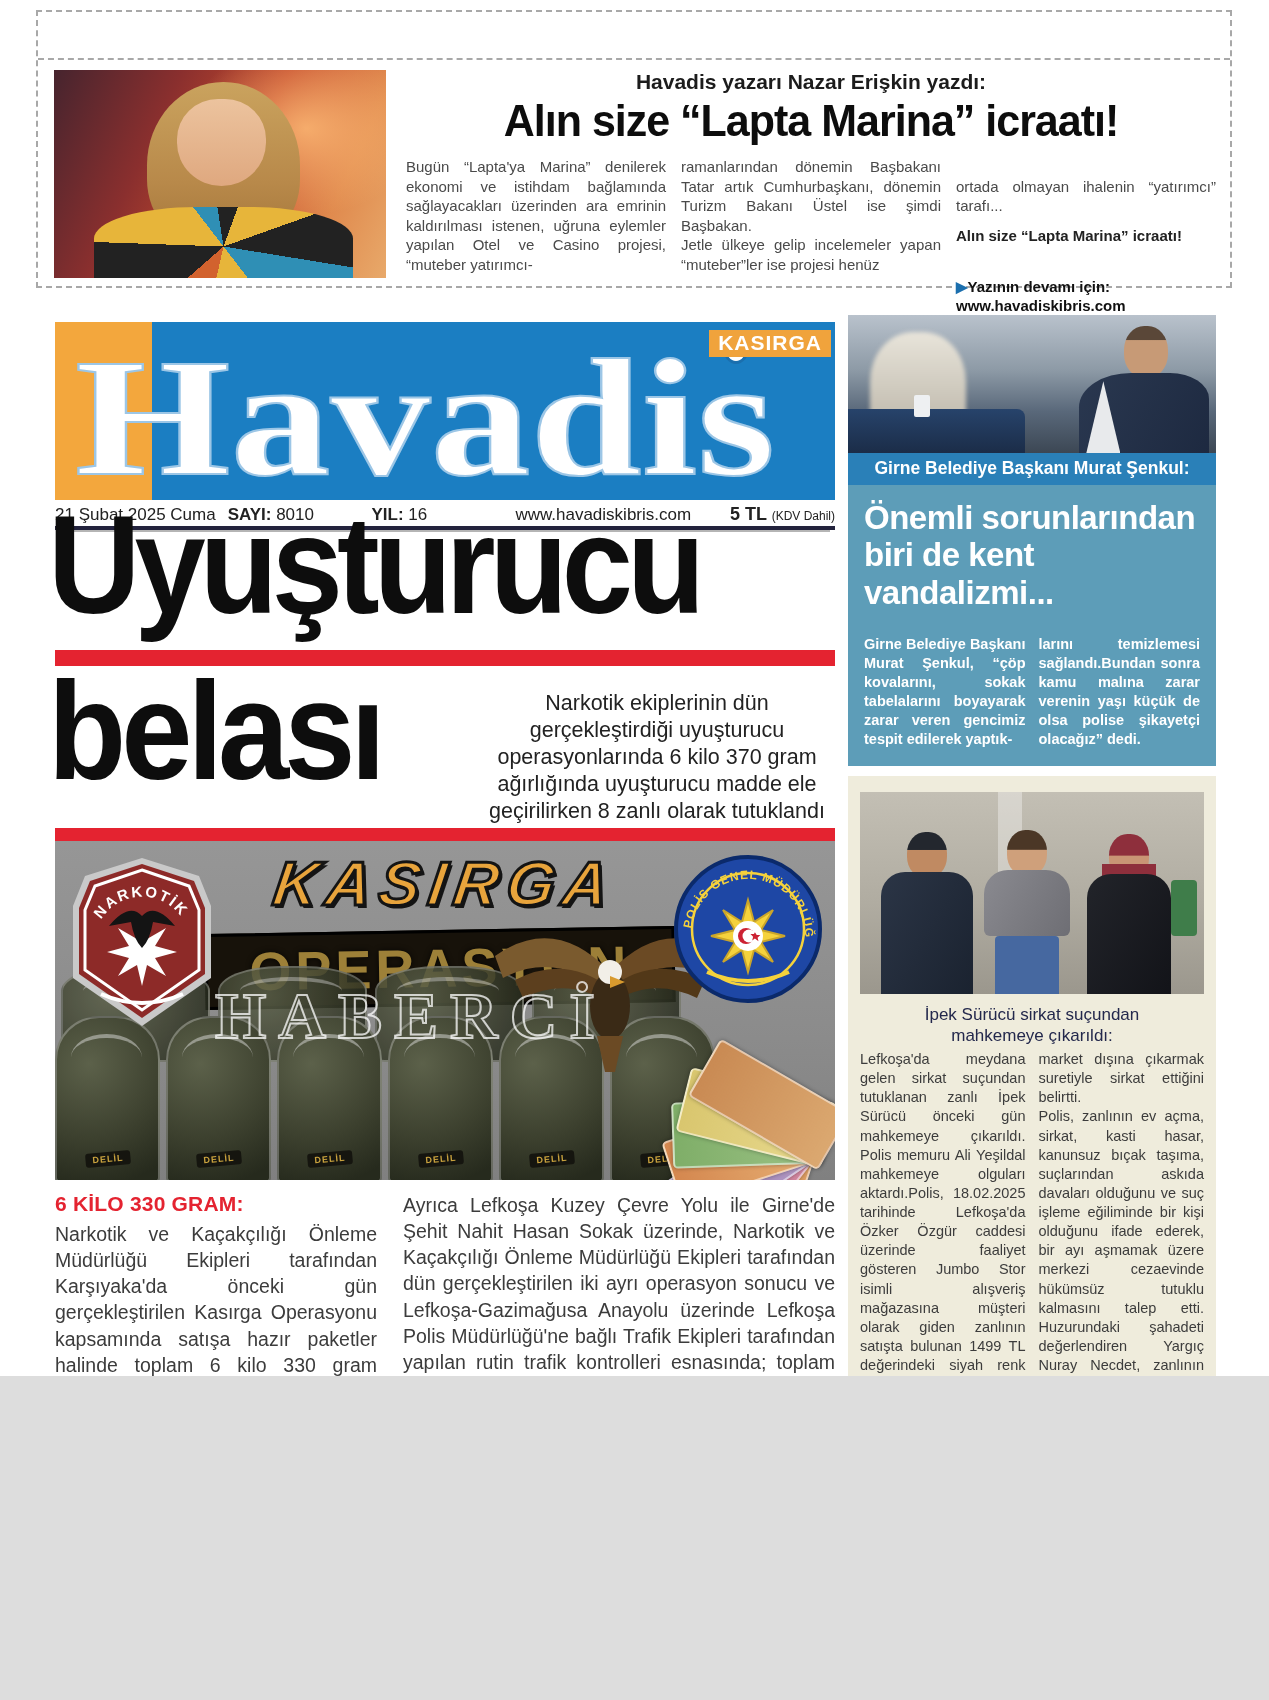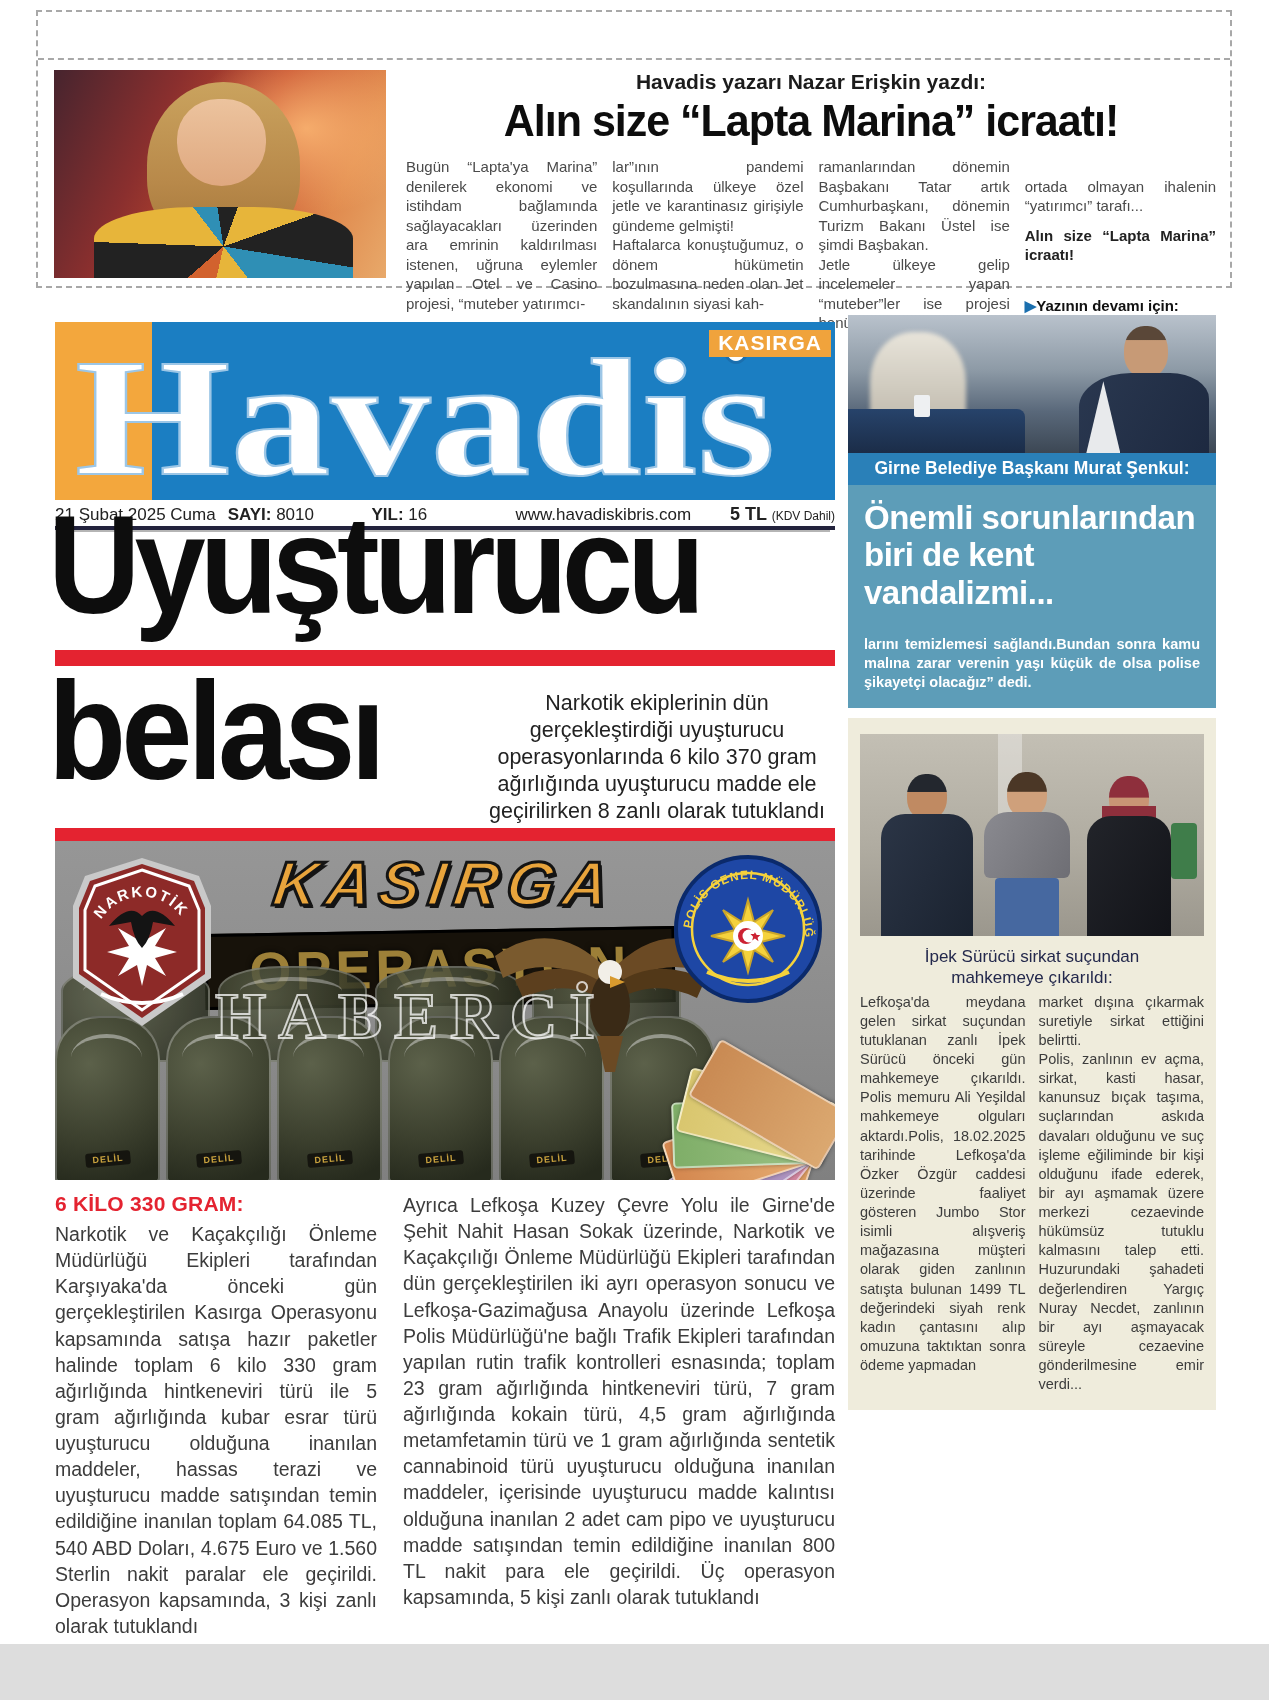--- a/index.html
+++ b/index.html
@@ -1,17 +1,17 @@
 <!DOCTYPE html>
 <html><head>
 <meta charset="utf-8">
 <style>
   * { margin:0; padding:0; box-sizing:border-box; }
   body { background:#dddddd; font-family:"Liberation Sans", sans-serif; }
-  .page { position:relative; width:1269px; height:1644px; background:#ffffff; margin:0 auto; overflow:hidden; }
+  .page { position:relative; width:1269px; height:1376px; background:#ffffff; margin:0 auto; overflow:hidden; }
 
   
   .coupon { position:absolute; left:36px; top:10px; width:1196px; height:278px;
             border:2px dashed #a8a8a8; }
   .coupon-inner { position:absolute; left:0; top:46px; right:0; bottom:0;
                   border-top:2px dashed #a8a8a8; padding:10px 14px 8px 16px;
                   display:flex; gap:20px; }
   .photo-woman { width:332px; height:100%; flex:none; position:relative; overflow:hidden;
     background:linear-gradient(115deg,#46242e 0%,#8a2f2e 30%,#c44a2c 55%,#e08a4e 80%,#e8a96a 100%); }
   .pw-glow { position:absolute; left:40%; top:0; width:60%; height:70%;
@@ -168,22 +168,20 @@
         <div class="pw-glow"></div>
         <div class="pw-hair"></div>
         <div class="pw-face"></div>
         <div class="pw-body"></div>
       </div>
       <div class="top-content">
         <div class="kicker">Havadis yazarı Nazar Erişkin yazdı:</div>
         <div class="top-headline">Alın size “Lapta Marina” icraatı!</div>
         <div class="top-cols">
           <div class="top-col">Bugün “Lapta'ya Marina” denilerek ekonomi ve istihdam bağlamında sağlayacakları üzerinden ara emrinin kaldırılması istenen, uğruna eylemler yapılan Otel ve Casino projesi, “muteber yatırımcı-</div>
-          <div class="top-col">lar”ının pandemi koşullarında ülkeye özel jetle ve karantinasız girişiyle gündeme gelmişti!
-Haftalarca konuştuğumuz, o dönem hükümetin bozulmasına neden olan Jet skandalının siyasi kah-</div>
           <div class="top-col">ramanlarından dönemin Başbakanı Tatar artık Cumhurbaşkanı, dönemin Turizm Bakanı Üstel ise şimdi Başbakan.
 Jetle ülkeye gelip incelemeler yapan “muteber”ler ise projesi henüz</div>
           <div class="top-col">
             <span>ortada olmayan ihalenin “yatırımcı” tarafı...</span>
             <span class="bold-ref">Alın size “Lapta Marina” icraatı!</span>
             <span class="more-link"><span class="more-arrow">▶</span><span>Yazının devamı için:</span><br><span>www.havadiskibris.com</span></span>
           </div>
         </div>
       </div>
     </div>
@@ -317,20 +315,21 @@
       <div class="sp-table"></div>
       <div class="sp-cup"></div>
       <div class="sp-man-head"></div>
       <div class="sp-man-body"></div>
       <div class="sp-man-shirt"></div>
     </div>
     <div class="sb-caption1">Girne Belediye Başkanı Murat Şenkul:</div>
     <div class="sb-bluebox">
       <div class="sb-headline">Önemli sorunlarından biri de kent vandalizmi...</div>
       <div class="sb-cols">
+        <div class="sb-col">Girne Belediye Başkanı Murat Şenkul, “çöp kovalarını, sokak tabelalarını boyayarak zarar veren gencimiz tespit edilerek yaptık-</div>
         <div class="sb-col">larını temizlemesi sağlandı.Bundan sonra kamu malına zarar verenin yaşı küçük de olsa polise şikayetçi olacağız” dedi.</div>
       </div>
     </div>
 
     <div class="sb-cream">
       <div class="sb-photo2">
         <div class="sp2-col"></div>
         <div class="sp2-bin"></div>
         <div class="fig fig1">
           <div class="head"></div>

